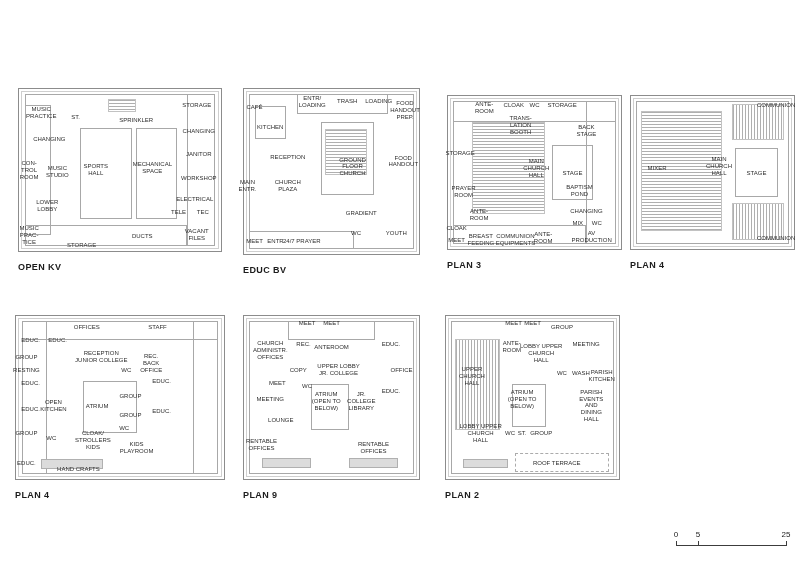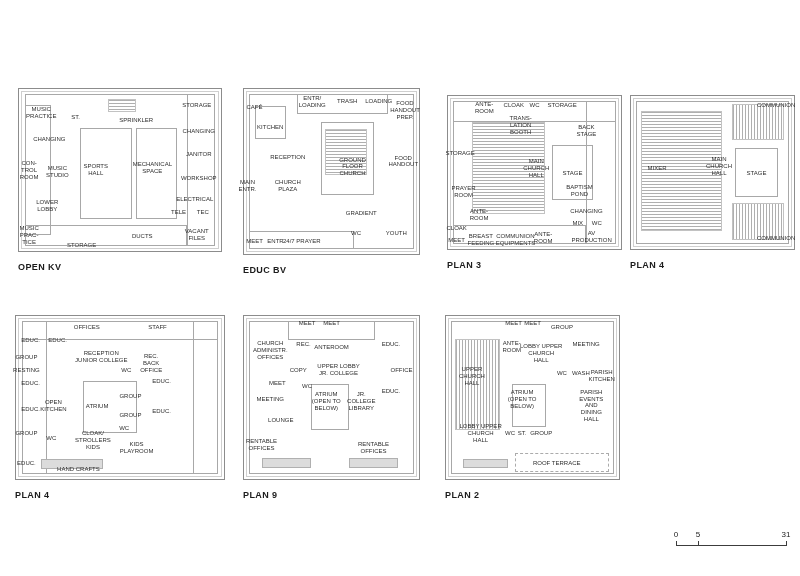--- a/index.html
+++ b/index.html
@@ -96,21 +96,21 @@
 <body>
 
 <div id="sheet">
   <div class="scalebar">
     <div class="sb-line"></div>
     <div class="sb-tick" style="left:0%"></div>
     <div class="sb-tick" style="left:20%"></div>
     <div class="sb-tick" style="left:100%"></div>
     <span class="sb-num" style="left:0%">0</span>
     <span class="sb-num" style="left:20%">5</span>
-    <span class="sb-num" style="left:100%">31</span>
+    <span class="sb-num" style="left:100%">25</span>
   </div>
 <div class="plan" style="left: 18px; top: 88px; width: 204px; height: 164px;">
       <div class="shape wall" style="left: 3%; top: 3%; width: 94%; height: 94%;"></div>
       <div class="shape wall" style="left: 3%; top: 10%; width: 13%; height: 80%;"></div>
       <div class="shape wall" style="left: 83%; top: 3%; width: 14%; height: 94%;"></div>
       <div class="shape wall" style="left: 30%; top: 24%; width: 26%; height: 56%;"></div>
       <div class="shape wall" style="left: 58%; top: 24%; width: 20%; height: 56%;"></div>
       <div class="shape wall" style="left: 3%; top: 84%; width: 80%; height: 13%;"></div>
       <div class="shape hatch" style="left: 44%; top: 6%; width: 14%; height: 8%;"></div>
       <div class="room" style="left: 11%; top: 15%;">MUSIC

